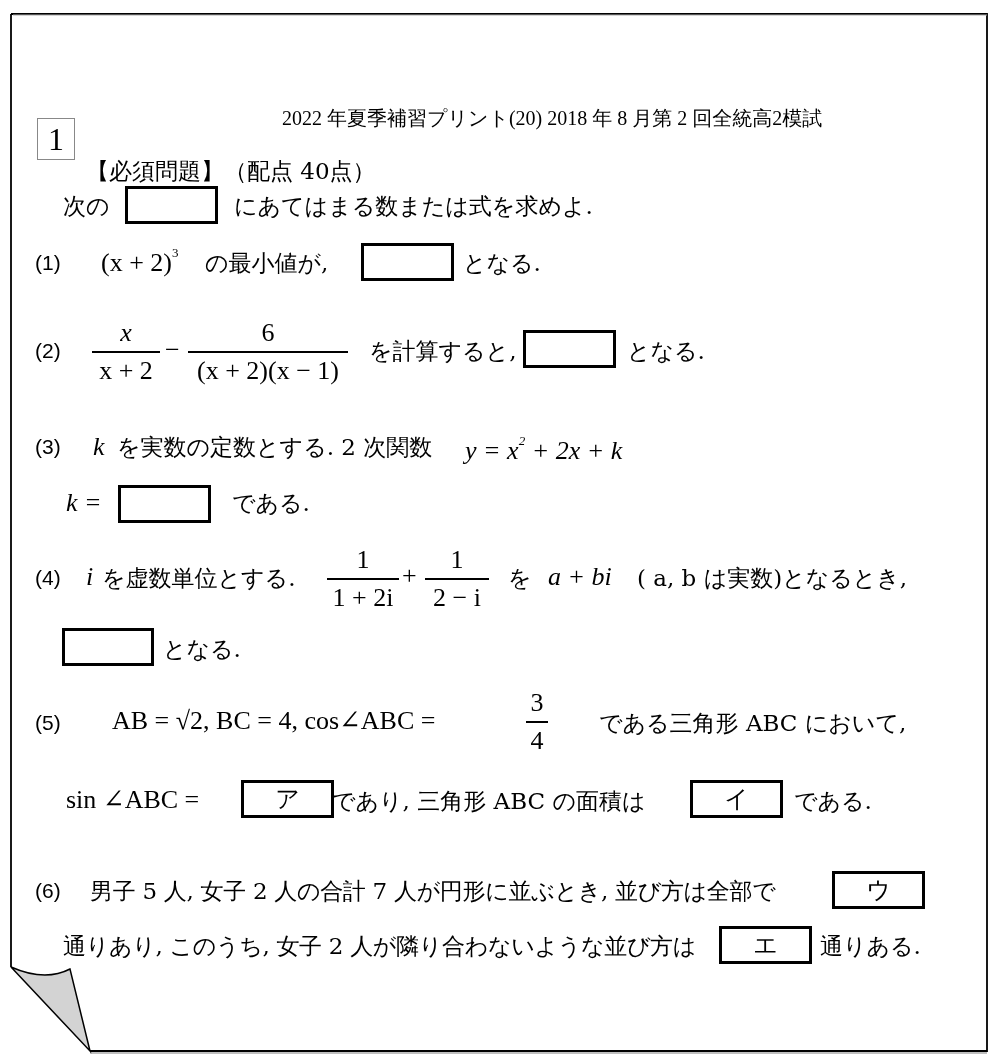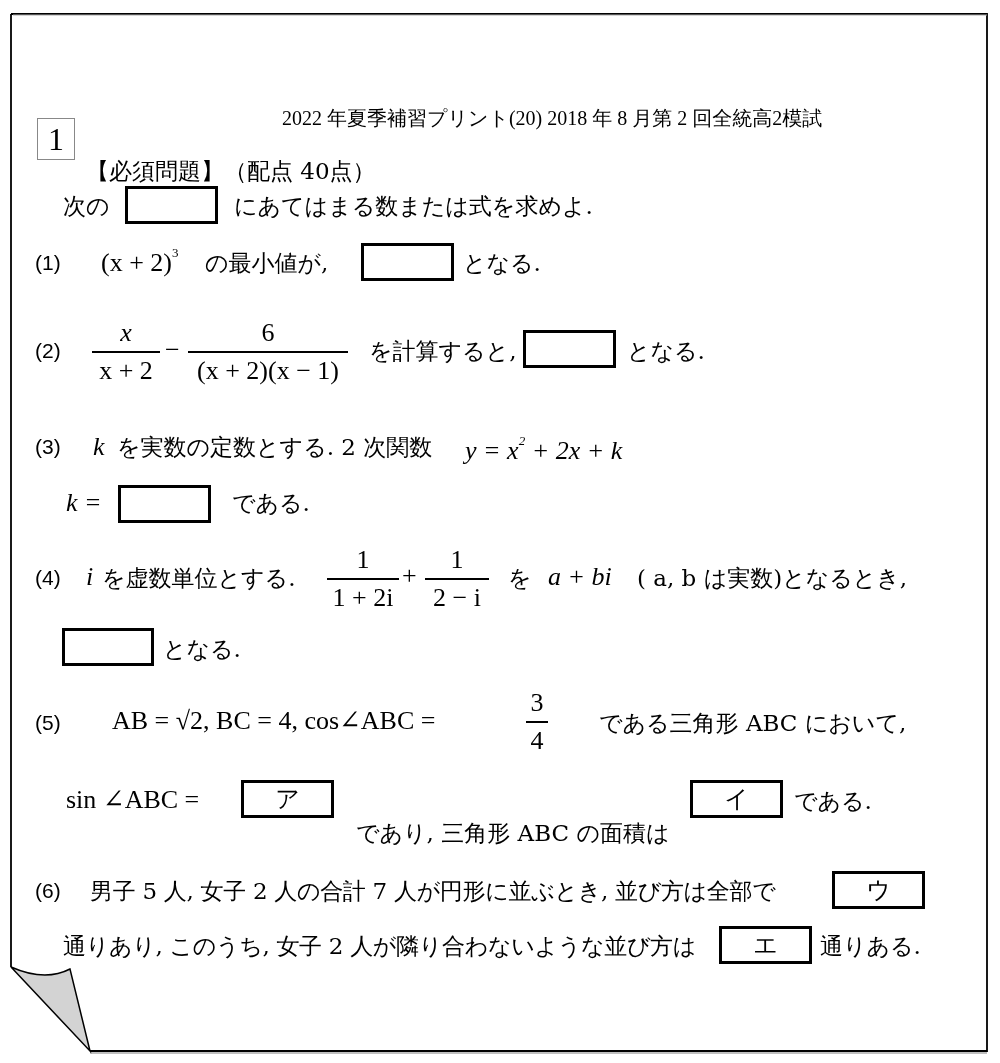--- a/index.html
+++ b/index.html
@@ -103,21 +103,21 @@
   <div class="abs label" style="left:35px;top:712px;">(5)</div>
   <div class="abs m" style="left:112px;top:708px;">AB = √2,   BC = 4,   cos∠ABC =</div>
   <div class="frac" style="left:526px;top:688px;width:22px;">
     <span class="num">3</span>
     <span class="bar"></span>
     <span class="den">4</span>
   </div>
   <div class="abs t" style="left:567px;top:712px;margin-left:32px;">である三角形 ABC において,</div>
   <div class="abs m" style="left:66px;top:787px;">sin ∠ABC =</div>
   <div class="box" style="left:241px;top:780px;width:93px;height:38px;">ア</div>
-  <div class="abs t" style="left:356px;top:790px;margin-top:32px;">であり, 三角形 ABC の面積は</div>
+  <div class="abs t" style="left:332px;top:790px;">であり, 三角形 ABC の面積は</div>
   <div class="box" style="left:690px;top:780px;width:93px;height:38px;">イ</div>
   <div class="abs t" style="left:794px;top:790px;">である.</div>
 
   <div class="abs label" style="left:35px;top:880px;">(6)</div>
   <div class="abs t" style="left:90px;top:880px;letter-spacing:-0.3px;">男子 5 人, 女子 2 人の合計 7 人が円形に並ぶとき, 並び方は全部で</div>
   <div class="box" style="left:832px;top:871px;width:93px;height:38px;">ウ</div>
   <div class="abs t" style="left:63px;top:935px;letter-spacing:-0.3px;">通りあり, このうち, 女子 2 人が隣り合わないような並び方は</div>
   <div class="box" style="left:719px;top:926px;width:93px;height:38px;">エ</div>
   <div class="abs t" style="left:820px;top:935px;">通りある.</div>
 

